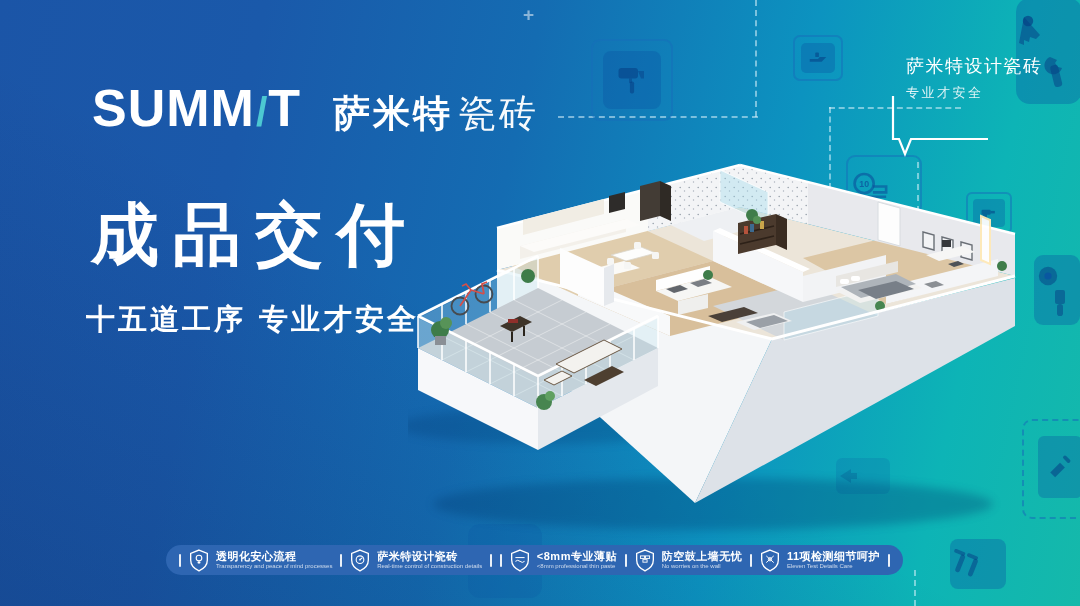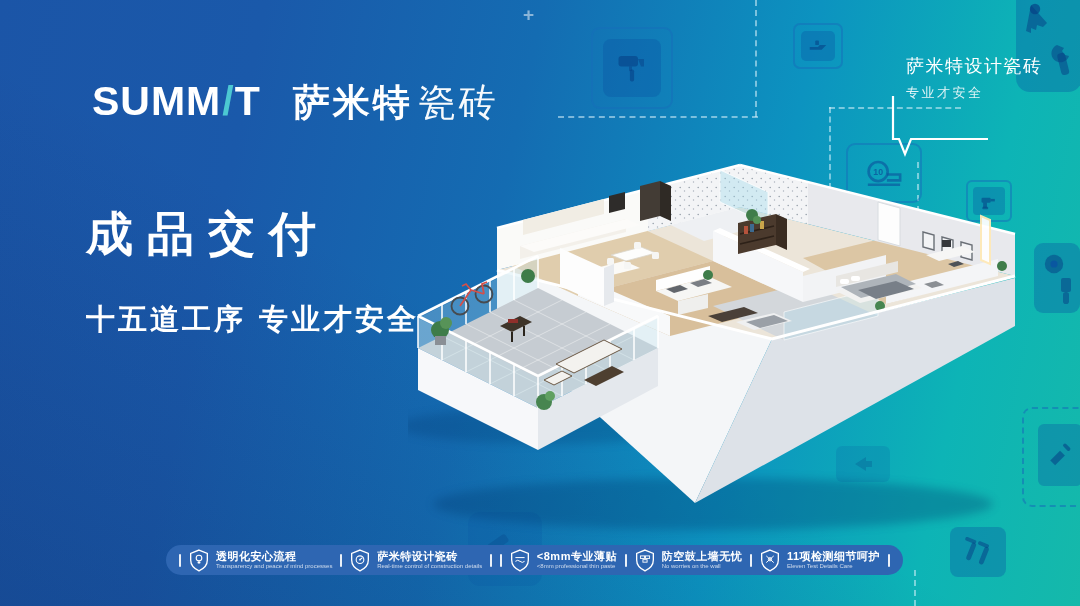--- a/index.html
+++ b/index.html
@@ -7,44 +7,44 @@
   .stage{
     position:relative;width:1080px;height:606px;overflow:hidden;
     font-family:"Liberation Sans","DejaVu Sans",sans-serif;color:#fff;
     background:linear-gradient(102deg,#1b55a7 0%,#1a59aa 22%,#146cb2 45%,#0c93c0 68%,#0db4b6 86%,#15b9aa 100%);
   }
   .stage::after{
     content:"";position:absolute;inset:0;pointer-events:none;
     background:linear-gradient(to top right,rgba(8,30,80,.22),rgba(8,30,80,0) 45%);
   }
   
-  .tile{position:absolute;z-index:1;display:flex;align-items:center;justify-content:center;}
+  .tile{position:absolute;z-index:1;display:flex;align-items:center;margin-top:12px;}
   .tile.outlined{border:2px solid rgba(22,110,185,.50);border-radius:9px;}
   .tile .inner{position:absolute;background:rgba(10,82,162,.32);display:flex;align-items:center;justify-content:center;}
   .tile.filled{background:rgba(10,82,162,.34);}
   .tile svg{display:block;}
   .dash{position:absolute;z-index:1;}
   .dash.h{border-top:2px dashed rgba(215,240,250,.55);}
   .dash.v{border-left:2px dashed rgba(215,240,250,.55);}
   .plus{position:absolute;z-index:1;color:rgba(255,255,255,.5);font-size:19px;font-weight:700;}
   
   .logo{position:absolute;left:92px;top:78px;z-index:3;display:flex;align-items:baseline;}
-  .logo .en{font-size:41px;font-weight:800;letter-spacing:1px;}
+  .logo .en{font-size:52px;font-weight:800;letter-spacing:1px;}
   .logo .slash{font-size:41px;font-weight:800;color:#4cc8d2;margin:0 1px;}
   .logo .cnb{font-size:37px;font-weight:700;letter-spacing:3px;margin-left:32px;}
   .logo .cnl{font-size:37px;font-weight:300;letter-spacing:3px;margin-left:6px;opacity:.97;}
   
   .corner{position:absolute;left:880px;top:44px;z-index:3;}
   .corner .t{font-size:36px;font-weight:800;letter-spacing:4px;margin-left:12px;}
   .corner .s1{font-size:18px;font-weight:400;letter-spacing:1.5px;margin:10px 0 0 26px;}
   .corner .s2{font-size:13px;font-weight:300;letter-spacing:2.5px;margin:6px 0 0 26px;color:rgba(255,255,255,.88);}
   .corner svg.bubble{position:absolute;left:8px;top:50px;}
   
   .headline{position:absolute;left:86px;top:186px;z-index:3;}
-  .headline .h{font-size:47px;font-weight:800;letter-spacing:14px;line-height:96px;white-space:nowrap;}
+  .headline .h{font-size:68px;font-weight:800;letter-spacing:14px;line-height:96px;white-space:nowrap;text-align:right;}
   .headline .sub{margin-top:18px;font-family:"DejaVu Serif","Liberation Serif",serif;font-size:29px;font-weight:600;letter-spacing:3px;white-space:nowrap;}
   
   .house{position:absolute;left:408px;top:158px;width:620px;height:380px;z-index:2;}
   
   .band{
     position:absolute;left:166px;top:545px;width:737px;height:30px;z-index:3;
     background:#2e66b2;border-radius:15px;display:flex;align-items:center;
     justify-content:space-between;padding:0 13px;box-sizing:border-box;
   }
   .sep{width:2px;height:13px;background:rgba(255,255,255,.9);border-radius:1px;flex:0 0 auto;}

